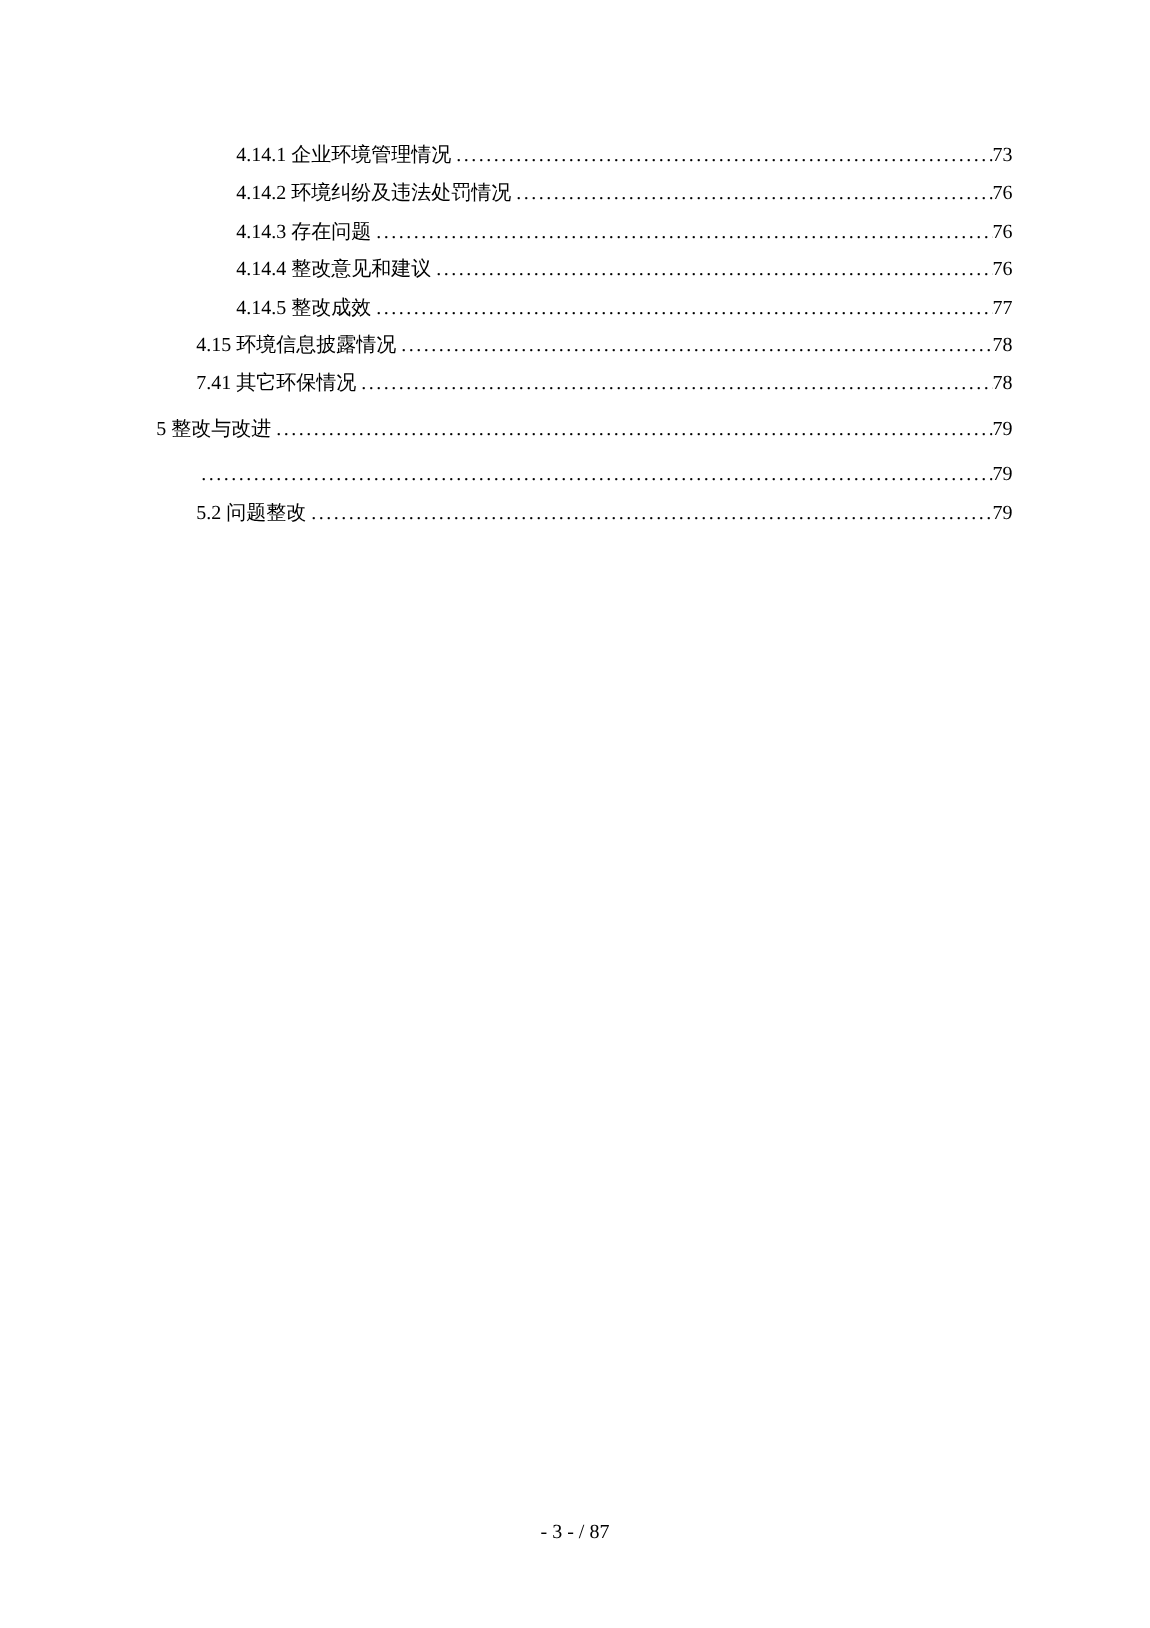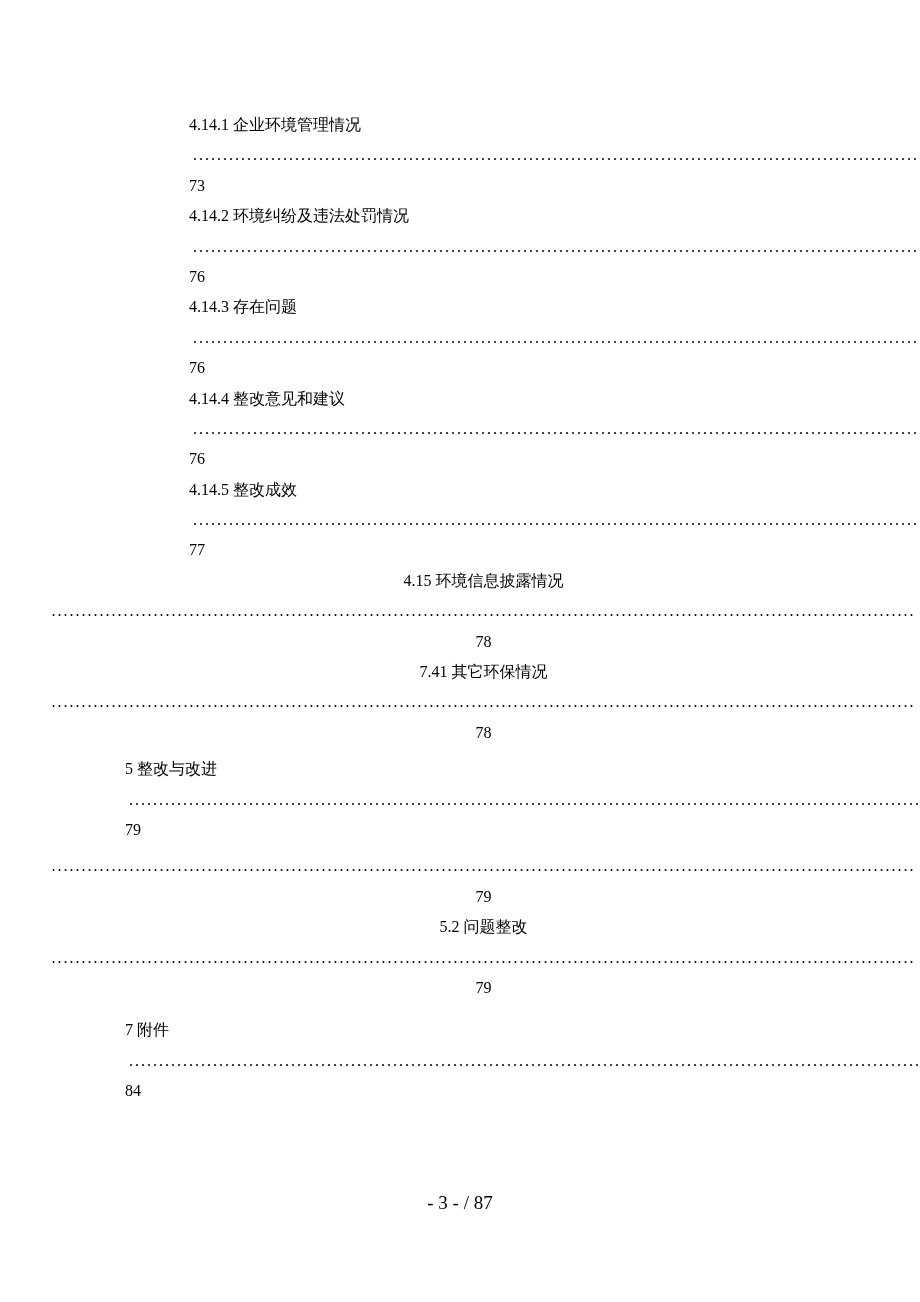--- a/index.html
+++ b/index.html
@@ -13,45 +13,44 @@
       position: relative;
     }
     .page {
       padding: 110px 110px 0 125px;
     }
     .toc-row {
       display: flex;
       align-items: baseline;
       line-height: 1.9;
       white-space: nowrap;
-      flex-direction: column;
     }
     .indent-1 { padding-left: 0; }
     .indent-2 { padding-left: 32px; align-items: center; }
     .indent-3 { padding-left: 64px; }
     .toc-label { flex: 0 0 auto; }
     .toc-dots {
       flex: 1 1 auto;
       overflow: hidden;
       letter-spacing: 2px;
       padding: 0 4px;
     }
     .toc-dots::after {
       content: "................................................................................................................................................";
     }
     .toc-page { flex: 0 0 auto; font-family: Liberation Serif, serif; }
     .spacer { height: 6px; }
     .footer {
       position: absolute;
-      bottom: 88px;
+      bottom: 67px;
       left: 0;
       width: 100%;
       text-align: center;
       font-family: "Times New Roman", "SimSun", serif;
-      font-size: 19px;
+      font-size: 16px;
     }
   </style>
 </head>
 <body>
 
 <div class="page">
   <div id="toc-container">
       <div class="toc-row indent-3">
         <span class="toc-label">4.14.1 企业环境管理情况</span>
         <span class="toc-dots"></span>
@@ -98,23 +97,18 @@
         <span class="toc-dots"></span>
         <span class="toc-page">79</span>
       </div>
       <div class="toc-row indent-2">
         <span class="toc-label">5.2 问题整改</span>
         <span class="toc-dots"></span>
         <span class="toc-page">79</span>
       </div>
       <div class="spacer"></div>
       <div class="spacer"></div>
-      <div class="toc-row indent-1">
-        <span class="toc-label">7 附件</span>
-        <span class="toc-dots"></span>
-        <span class="toc-page">84</span>
-      </div>
     </div>
 </div>
 
 <div class="footer">
   <span>- 3 -  / 87</span>
 </div>
 
 </body></html>

